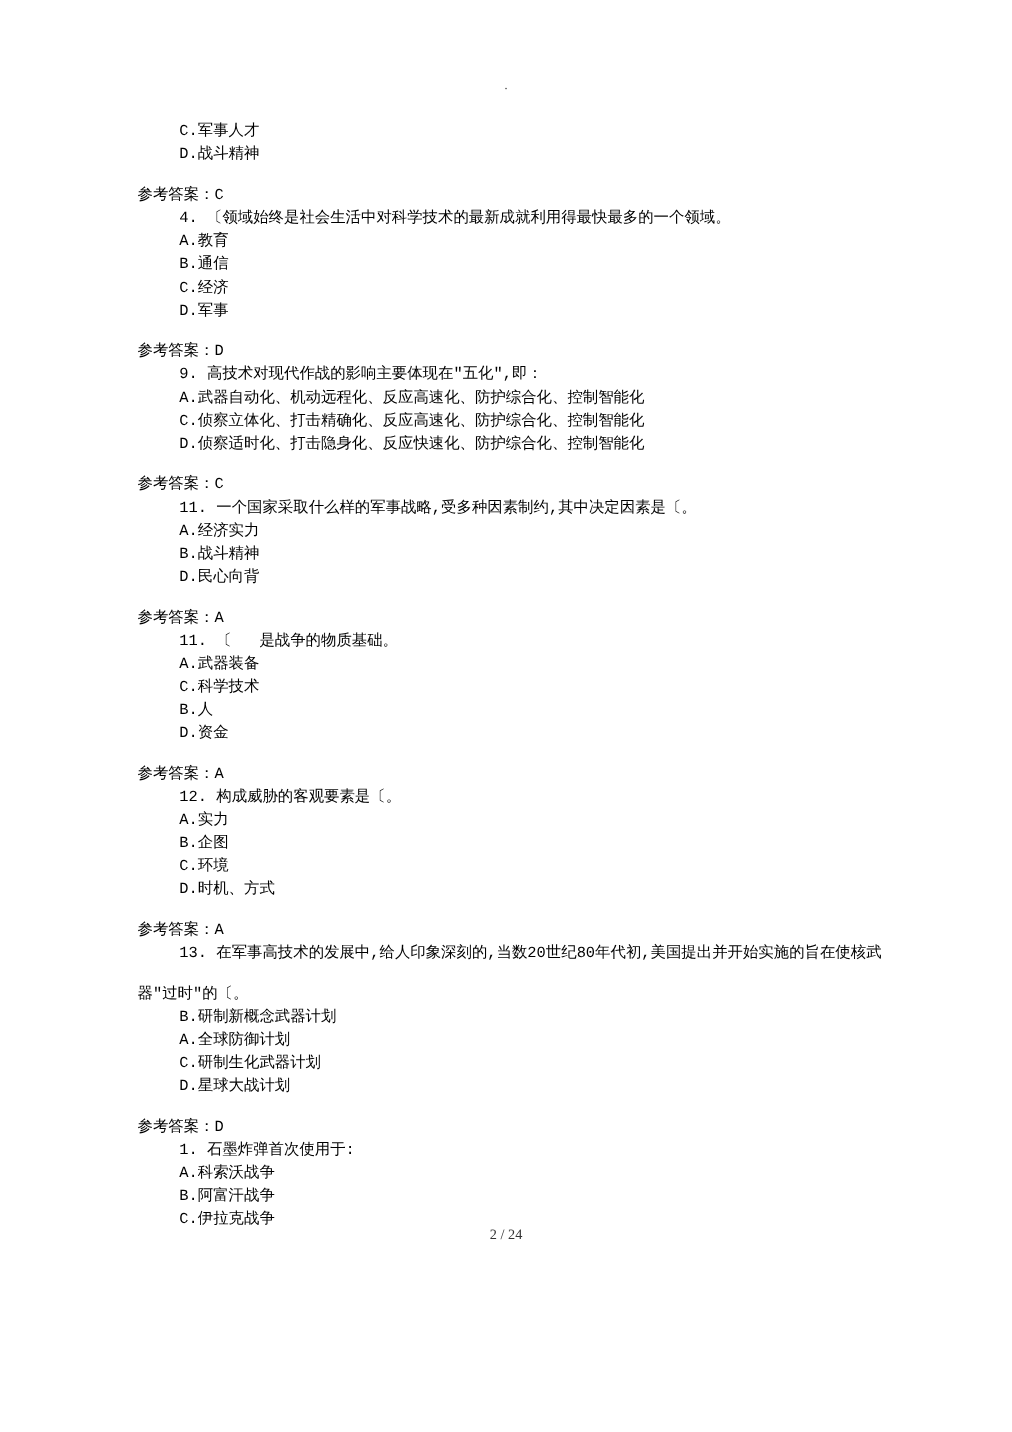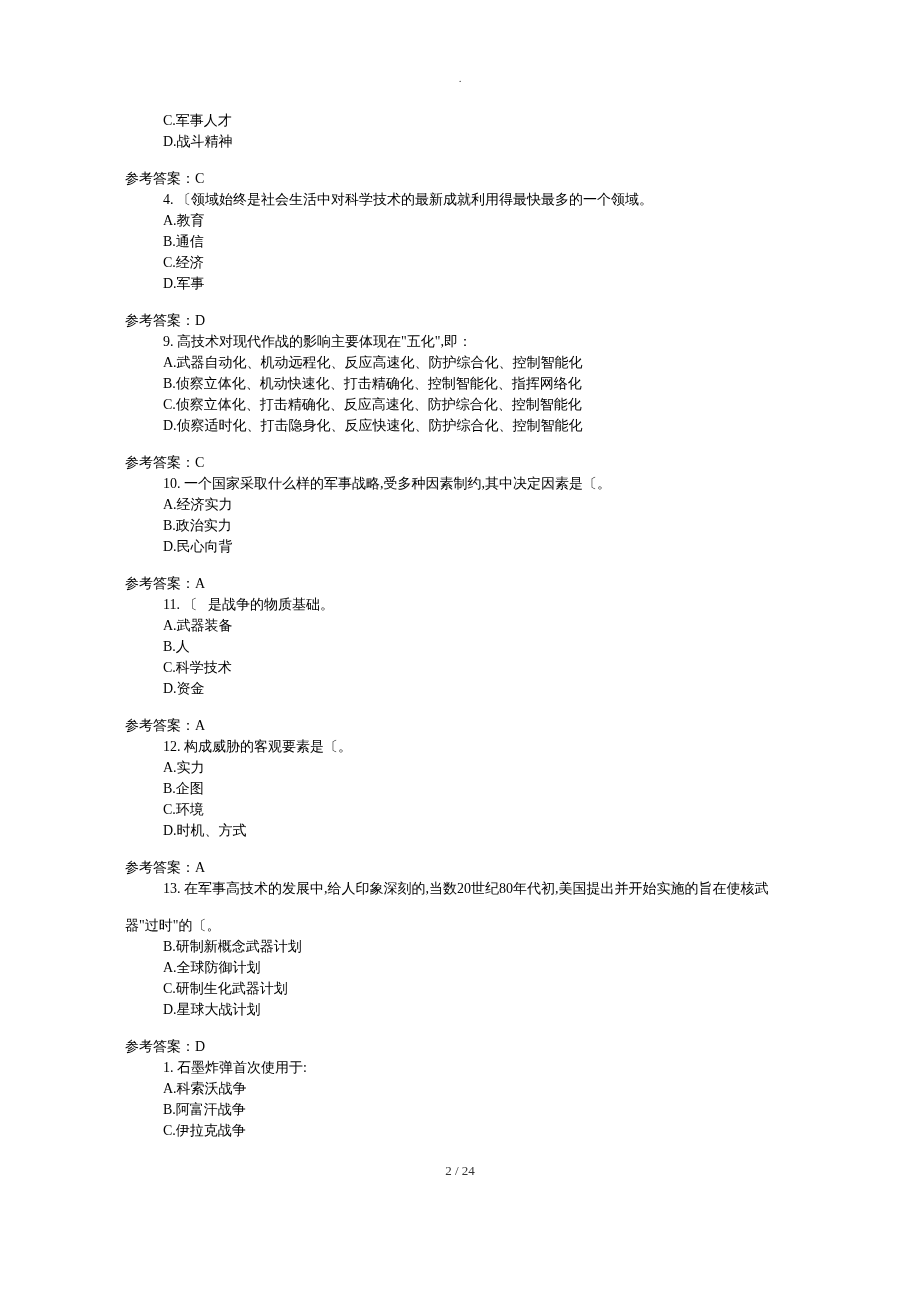--- a/index.html
+++ b/index.html
@@ -24,34 +24,35 @@
       font-size: 11px;
       color: #333;
     }
     .content {
       font-size: 14px;
       line-height: 21px;
       color: #000;
     }
     .line {
       white-space: pre;
+      font-family: Liberation Mono, monospace;
     }
     .opt {
       padding-left: 38px;
     }
     .q {
       padding-left: 38px;
     }
     .ans {
       padding-left: 0;
       margin-top: 16px;
     }
     .page-num {
       position: absolute;
-      bottom: 12px;
+      bottom: 40px;
       left: 0;
       width: 920px;
       text-align: center;
       font-size: 13px;
       color: #333;
       font-family: "SimSun", serif;
     }
   </style>
 </head>
 <body>
@@ -67,35 +68,34 @@
 
     <div class="line q">4. 〔领域始终是社会生活中对科学技术的最新成就利用得最快最多的一个领域。</div>
     <div class="line opt">A.教育</div>
     <div class="line opt">B.通信</div>
     <div class="line opt">C.经济</div>
     <div class="line opt">D.军事</div>
     <div class="line ans">参考答案：D</div>
 
     <div class="line q">9. 高技术对现代作战的影响主要体现在"五化",即：</div>
     <div class="line opt">A.武器自动化、机动远程化、反应高速化、防护综合化、控制智能化</div>
-    <div class="line opt">B.侦察立体化、机动快速化、打击精确化、控制智能化、指挥网络化</div>
     <div class="line opt">C.侦察立体化、打击精确化、反应高速化、防护综合化、控制智能化</div>
     <div class="line opt">D.侦察适时化、打击隐身化、反应快速化、防护综合化、控制智能化</div>
     <div class="line ans">参考答案：C</div>
 
-    <div class="line q">10. 一个国家采取什么样的军事战略,受多种因素制约,其中决定因素是〔。</div>
+    <div class="line q">11. 一个国家采取什么样的军事战略,受多种因素制约,其中决定因素是〔。</div>
     <div class="line opt">A.经济实力</div>
-    <div class="line opt">B.政治实力</div>
+    <div class="line opt">B.战斗精神</div>
     <div class="line opt">D.民心向背</div>
     <div class="line ans">参考答案：A</div>
 
     <div class="line q">11. 〔   是战争的物质基础。</div>
     <div class="line opt">A.武器装备</div>
+    <div class="line opt">C.科学技术</div>
     <div class="line opt">B.人</div>
-    <div class="line opt">C.科学技术</div>
     <div class="line opt">D.资金</div>
     <div class="line ans">参考答案：A</div>
 
     <div class="line q">12. 构成威胁的客观要素是〔。</div>
     <div class="line opt">A.实力</div>
     <div class="line opt">B.企图</div>
     <div class="line opt">C.环境</div>
     <div class="line opt">D.时机、方式</div>
     <div class="line ans">参考答案：A</div>
 

